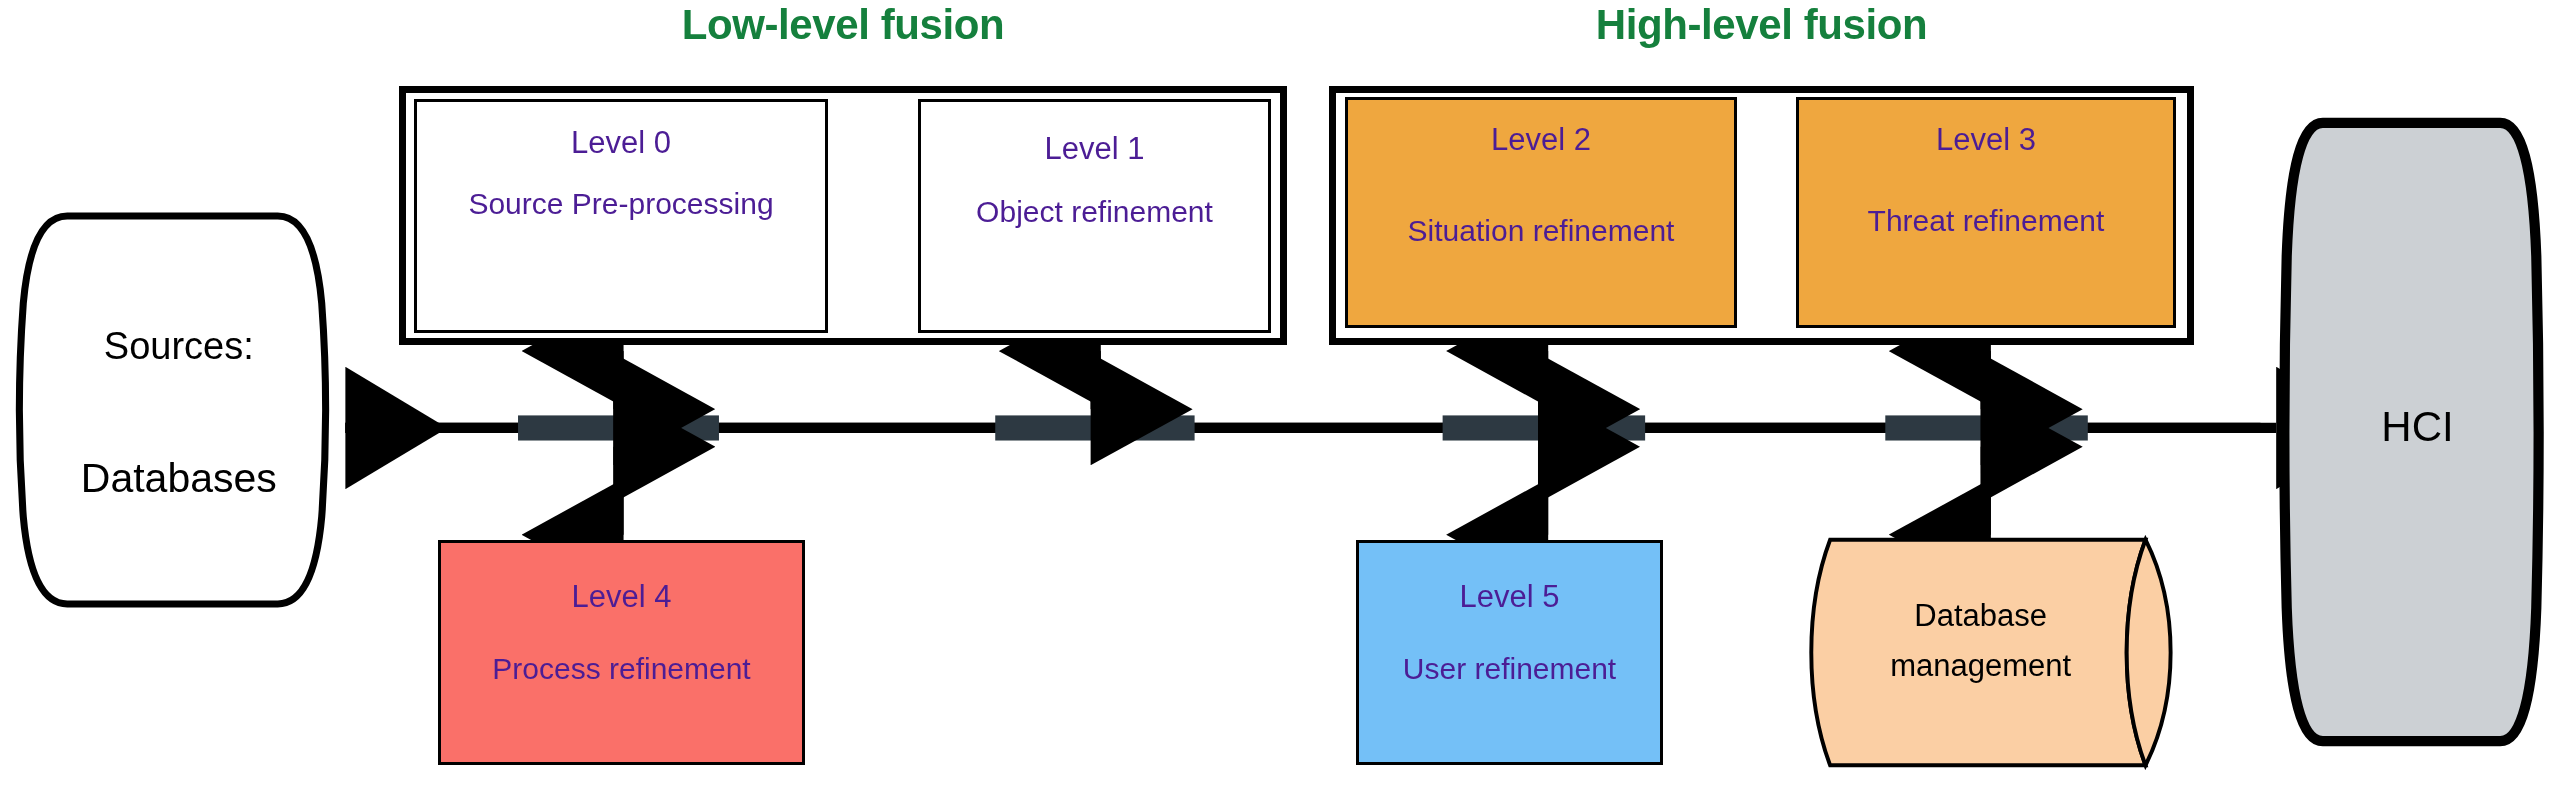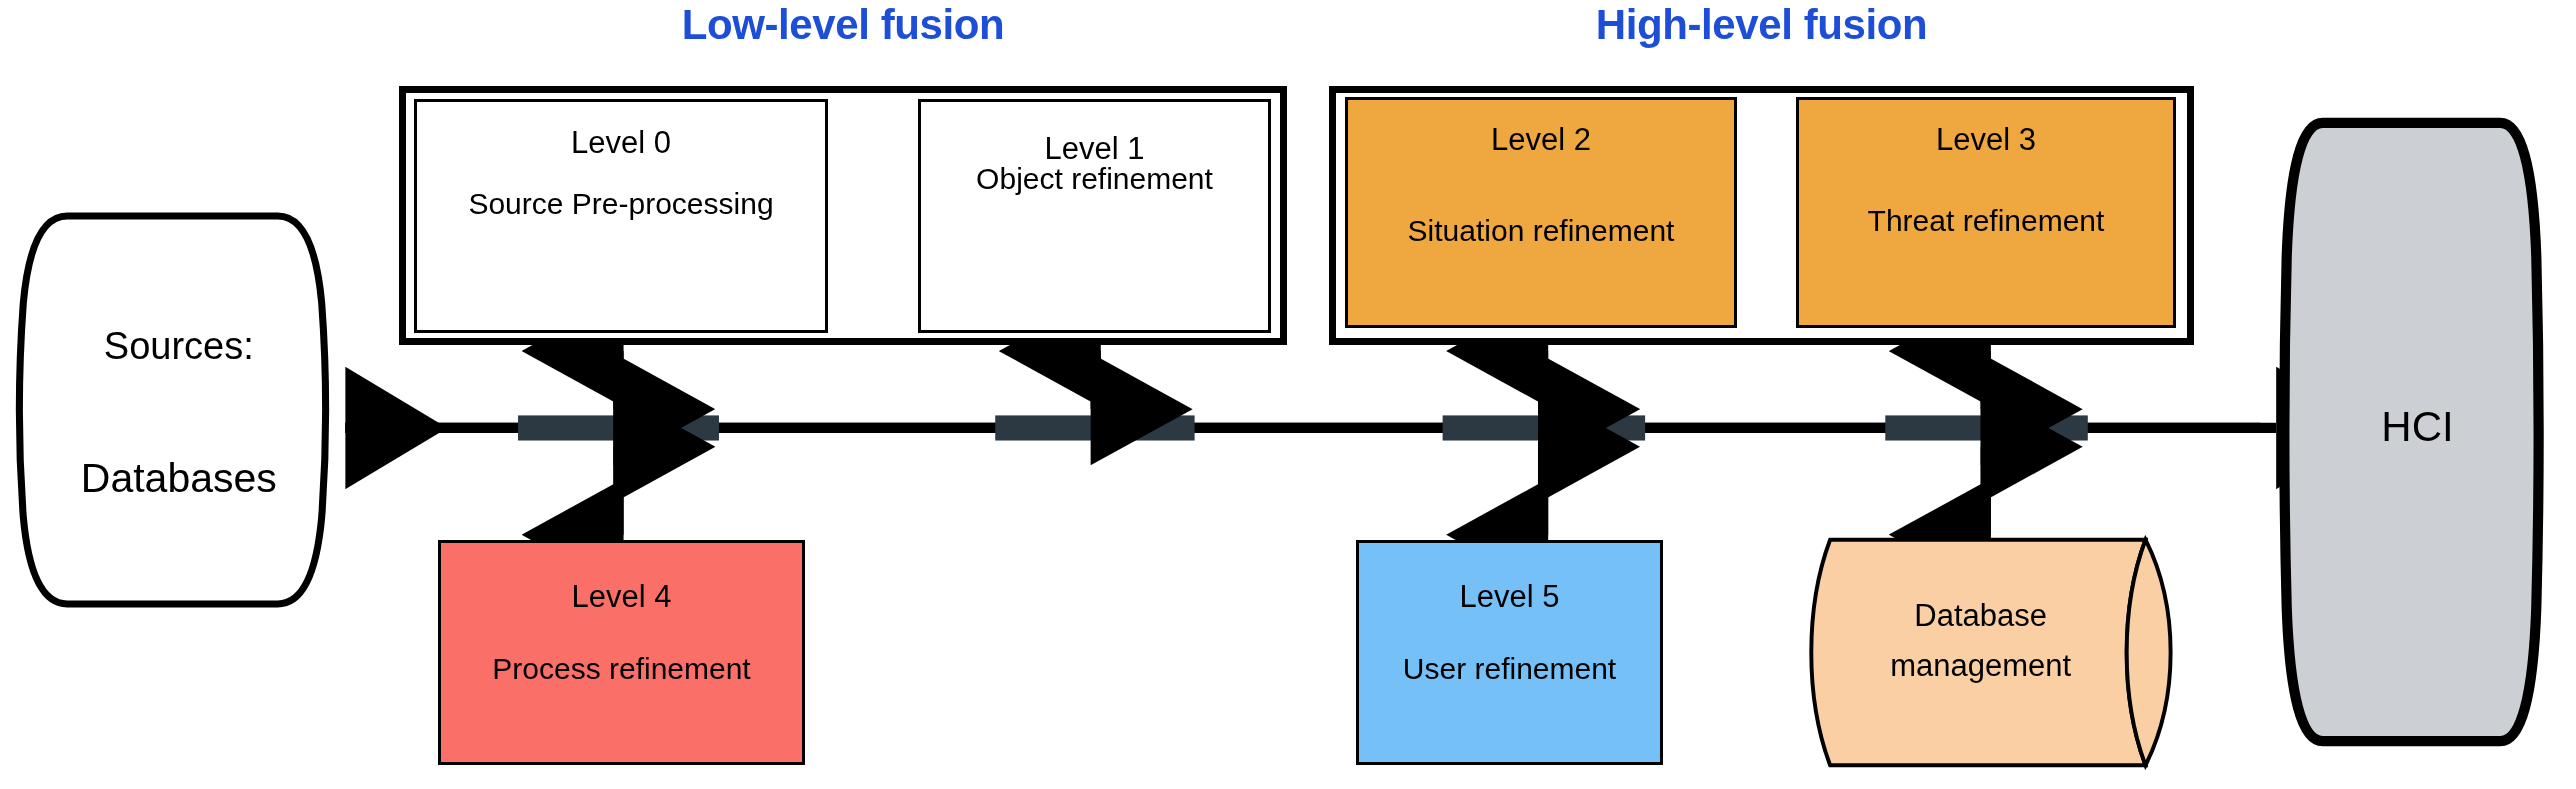--- a/index.html
+++ b/index.html
@@ -4,21 +4,21 @@
 <style>
   html,body{margin:0;padding:0;background:#ffffff;}
   body{font-family:"Liberation Sans",sans-serif;}
   #stage{position:relative;width:2576px;height:790px;background:#fff;overflow:hidden;}
 
   
   .group-title{
     position:absolute;
     font-weight:bold;
     font-size:42px;
-    color:#1d4ed8;
+    color:#15803d;
     text-align:center;
     letter-spacing:-0.4px;
     white-space:nowrap;
     line-height:1;
   }
 
   
   .fusion-frame{
     position:absolute;
     border:7px solid #000;
@@ -27,21 +27,21 @@
   }
 
   
   .level-card{
     position:absolute;
     box-sizing:border-box;
     display:flex;
     flex-direction:column;
     align-items:center;
     justify-content:flex-start;
-    color:#000000;
+    color:#4c1d95;
     overflow:hidden;
   }
   .level-card .lvl-title{
     font-size:31px;
     line-height:1;
     white-space:nowrap;
   }
   .level-card .lvl-sub{
     font-size:30px;
     line-height:1;
@@ -140,21 +140,21 @@
 
   <div class="fusion-frame" style="left:399px;top:86px;width:888px;height:259px;"></div>
 
   <div class="level-card card-thin" style="left:414px;top:99px;width:414px;height:234px;padding-top:25px;background:#ffffff;">
     <div class="lvl-title">Level 0</div>
     <div class="lvl-sub" style="margin-top:31px;">Source Pre-processing</div>
   </div>
 
   <div class="level-card card-thin" style="left:918px;top:99px;width:353px;height:234px;padding-top:31px;background:#ffffff;">
     <div class="lvl-title">Level 1</div>
-    <div class="lvl-sub" style="">Object refinement</div>
+    <div class="lvl-sub" style="margin-top:33px;">Object refinement</div>
   </div>
 
   <div class="group-title" style="left:1329px;top:3.9px;width:865px;">High-level fusion</div>
 
   <div class="fusion-frame" style="left:1329px;top:86px;width:865px;height:259px;"></div>
 
   <div class="level-card card-thick" style="left:1345px;top:97px;width:392px;height:231px;padding-top:23.5px;background:#efa73f;gap:30px;">
     <div class="lvl-title">Level 2</div>
     <div class="lvl-sub" style="margin-top:31px;">Situation refinement</div>
   </div>

